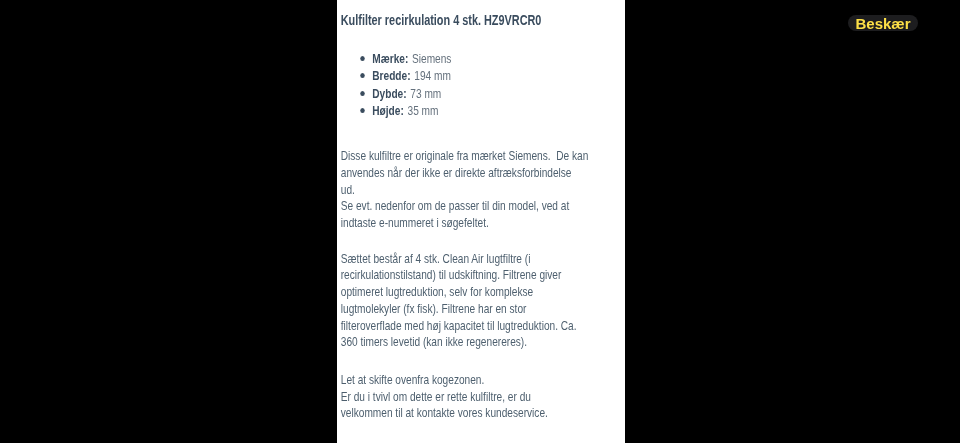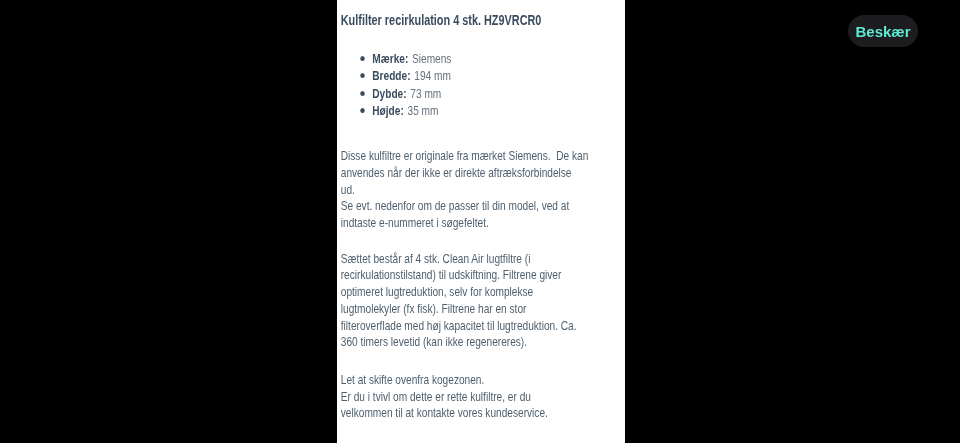--- a/index.html
+++ b/index.html
@@ -76,24 +76,24 @@
     white-space: pre;
   }
   .para-1 { margin-top: 29px; }
   .para-2 { margin-top: 19px; }
   .para-3 { margin-top: 21px; }
   .crop-button {
     position: absolute;
     left: 848px;
     top: 15px;
     width: 70px;
-    height: 32px;
+    height: 16px;
     border-radius: 16px;
     background: #1d1d1f;
-    color: #5eead4;
+    color: #fde047;
     font-size: 15px;
     font-weight: bold;
     display: flex;
     align-items: center;
     justify-content: center;
     border: none;
     cursor: pointer;
     font-family: "Liberation Sans", "DejaVu Sans", sans-serif;
   }
 </style>

